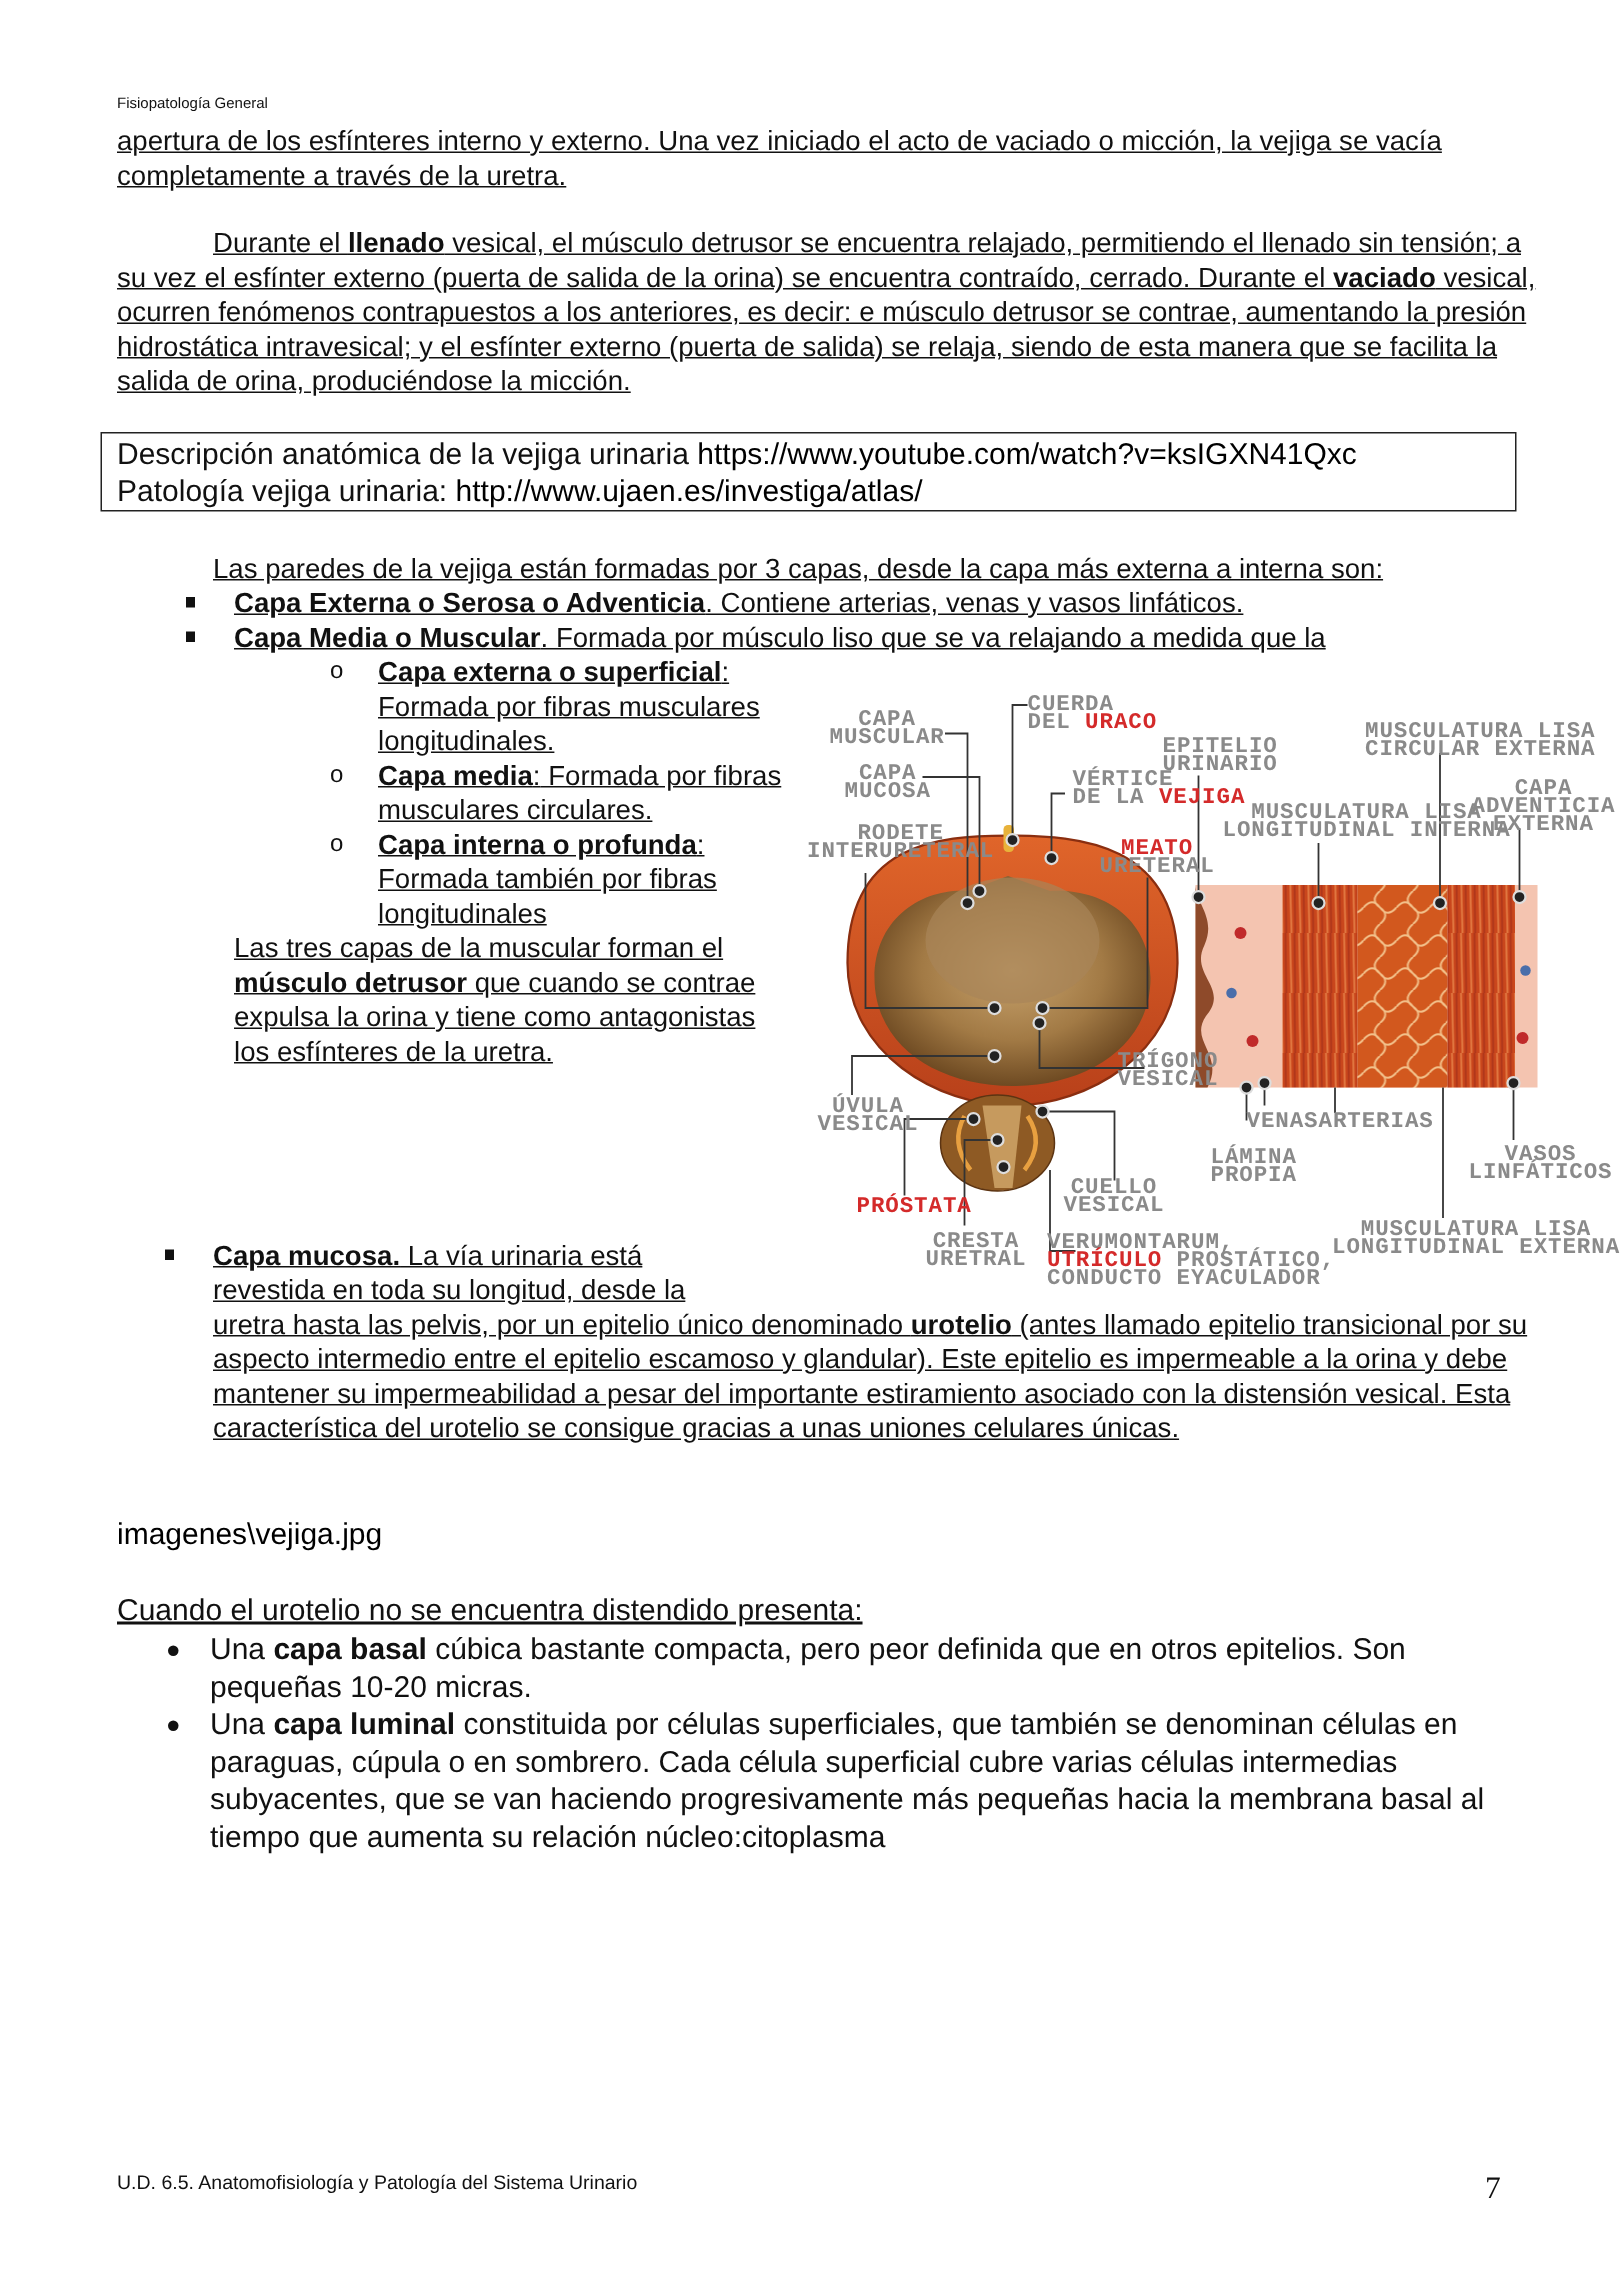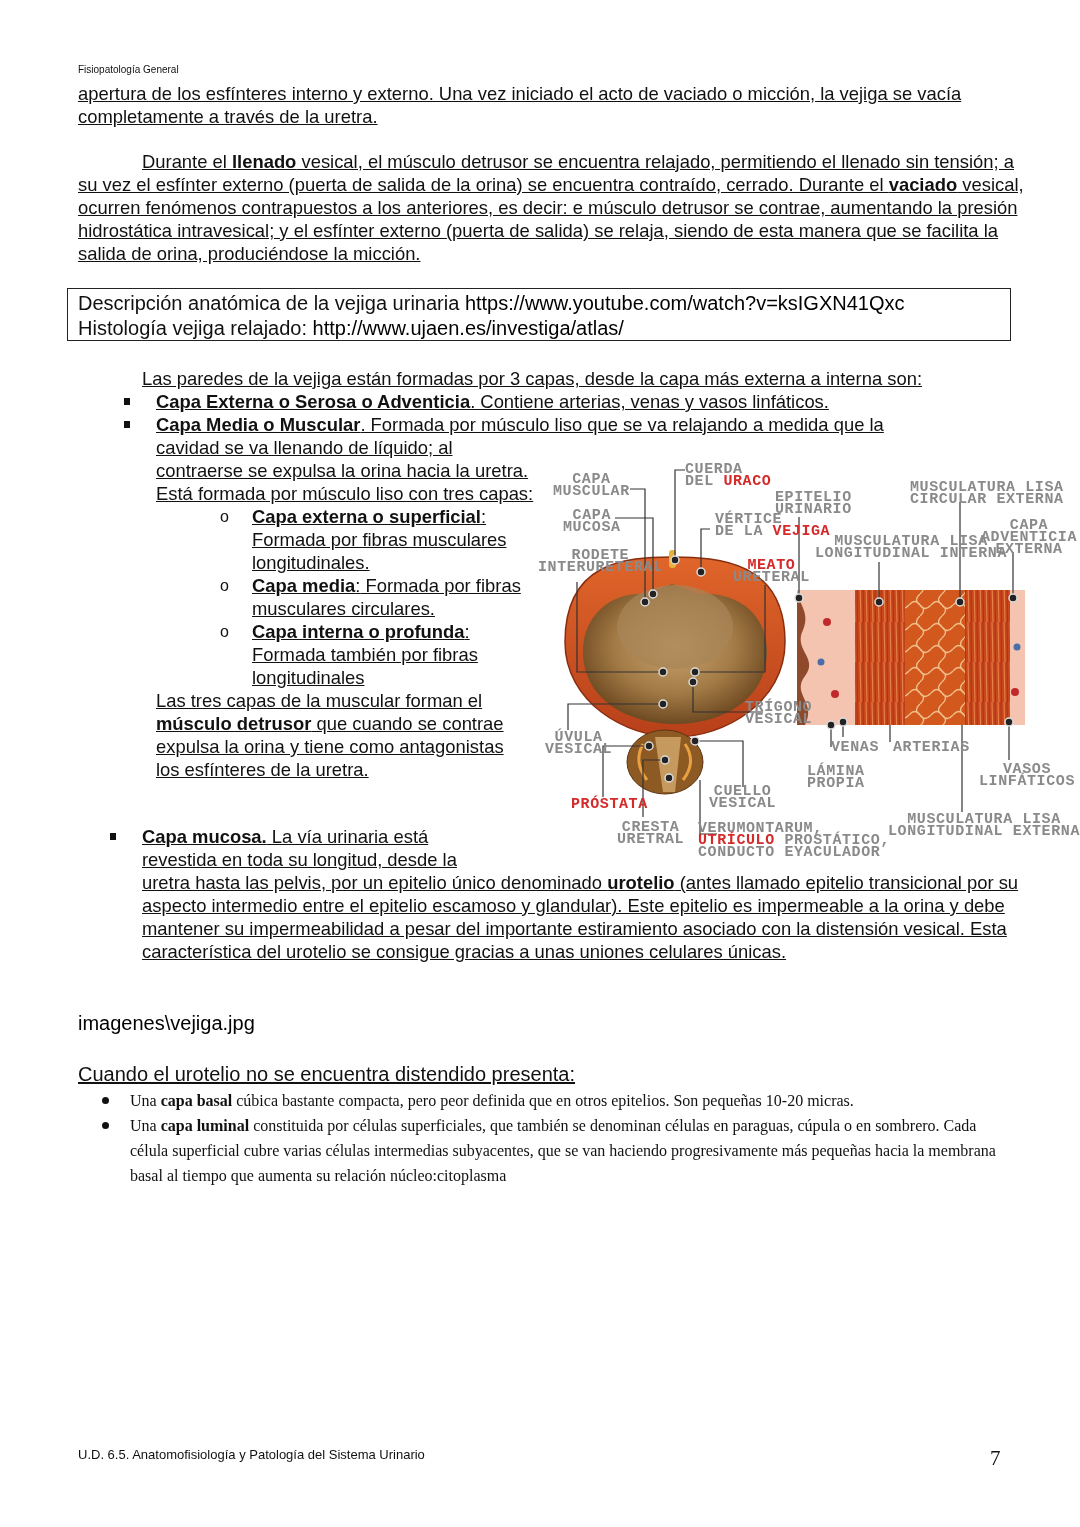--- a/index.html
+++ b/index.html
@@ -27,21 +27,21 @@
   .sq-bullet {
     position: absolute; left: 0; top: 8px; width: 6px; height: 7px; background: #111;
   }
   .col-left { width: 380px; }
   .sub-list { margin: 0; padding: 0; list-style: none; }
   .sub-item { position: relative; padding-left: 96px; width: 290px; }
   .o-bullet { position: absolute; left: 64px; top: 0; font-size: 16px; }
   .mucosa { position: absolute; left: 110px; top: 825px; width: 930px; }
   .img-ref { position: absolute; left: 78px; top: 1012px; font-size: 20px; }
   .uro-intro { position: absolute; left: 78px; top: 1062px; font-size: 20px; line-height: 25px; text-decoration: underline; }
-  .dot-list { position: absolute; left: 98px; top: 1088px; width: 900px; margin: 0; padding: 0; list-style: none; font-size: 16px; line-height: 25px; font-family: Liberation Serif, serif; }
+  .dot-list { position: absolute; left: 108px; top: 1088px; width: 900px; margin: 0; padding: 0; list-style: none; font-size: 20px; line-height: 25px; }
   .dot-item { position: relative; padding-left: 32px; }
   .dot-bullet { position: absolute; left: 4px; top: 9px; width: 7px; height: 7px; border-radius: 50%; background: #111; }
   .footer-left { position: absolute; left: 78px; top: 1447px; font-size: 13px; }
   .footer-right { position: absolute; left: 990px; top: 1446px; font-size: 21px; font-family: "Liberation Serif", serif; }
   .figure { position: absolute; left: 535px; top: 462px; width: 520px; height: 400px; }
   .fig-label {
     position: absolute; font-family: Liberation Mono, monospace; font-weight: bold;
     font-size: 15px; line-height: 12px; color: #8a8a8a; letter-spacing: 0.6px;
     text-align: center; white-space: pre;
   }
@@ -56,35 +56,34 @@
 
 <div class="body-text p2">
   <span class="indent"></span><span>Durante el </span><b>llenado</b><span> vesical, el músculo detrusor se encuentra relajado, permitiendo el llenado sin tensión; a su vez el esfínter externo (puerta de salida de la orina) se encuentra contraído, cerrado. Durante el </span><b>vaciado</b><span> vesical, ocurren fenómenos contrapuestos a los anteriores, es decir: e músculo detrusor se contrae, aumentando la presión hidrostática intravesical; y el esfínter externo (puerta de salida) se relaja, siendo de esta manera que se facilita la salida de orina, produciéndose la micción.</span>
 </div>
 
 <div class="link-box">
   <div>
     <span>Descripción anatómica de la vejiga urinaria </span><span class="link">https://www.youtube.com/watch?v=ksIGXN41Qxc</span>
   </div>
   <div>
-    <span>Histología vejiga relajado: </span><span class="link">http://www.ujaen.es/investiga/atlas/</span>
+    <span>Patología vejiga urinaria: </span><span class="link">http://www.ujaen.es/investiga/atlas/</span>
   </div>
 </div>
 
 <div class="body-text intro">Las paredes de la vejiga están formadas por 3 capas, desde la capa más externa a interna son:</div>
 
 <ul class="sq-list body-text">
   <li class="sq-item">
     <span class="sq-bullet"></span>
     <b>Capa Externa o Serosa o Adventicia</b><span>. Contiene arterias, venas y vasos linfáticos.</span>
   </li>
   <li class="sq-item">
     <span class="sq-bullet"></span>
     <b>Capa Media o Muscular</b><span>. Formada por músculo liso que se va relajando a medida que la</span>
-    <div class="col-left">cavidad se va llenando de líquido; al contraerse se expulsa la orina hacia la uretra. Está formada por músculo liso con tres capas:</div>
     <ul class="sub-list">
       <li class="sub-item">
         <span class="o-bullet">o</span>
         <b>Capa externa o superficial</b><span>:</span><span> Formada por fibras musculares longitudinales.</span>
       </li>
       <li class="sub-item">
         <span class="o-bullet">o</span>
         <b>Capa media</b><span>:</span><span> Formada por fibras musculares circulares.</span>
       </li>
       <li class="sub-item">
@@ -220,21 +219,21 @@
   <div class="fig-label" style="left:375px;top:20px">MUSCULATURA LISA
 CIRCULAR EXTERNA</div>
   <div class="fig-label" style="left:446px;top:58px">CAPA
 ADVENTICIA
 EXTERNA</div>
   <div class="fig-label" style="left:210px;top:240px;text-align:left">TRÍGONO
 VESICAL</div>
   <div class="fig-label" style="left:10px;top:270px">ÚVULA
 VESICAL</div>
   <div class="fig-label" style="left:296px;top:280px;text-align:left">VENAS</div>
-  <div class="fig-label" style="left:358px;top:280px;text-align:center">ARTERIAS</div>
+  <div class="fig-label" style="left:344px;top:280px;text-align:center">ARTERIAS</div>
   <div class="fig-label" style="left:272px;top:304px">LÁMINA
 PROPIA</div>
   <div class="fig-label" style="left:444px;top:302px">VASOS
 LINFÁTICOS</div>
   <div class="fig-label" style="left:174px;top:324px">CUELLO
 VESICAL</div>
   <div class="fig-label" style="left:36px;top:337px"><span class="red">PRÓSTATA</span></div>
   <div class="fig-label" style="left:82px;top:360px">CRESTA
 URETRAL</div>
   <div class="fig-label" style="left:163px;top:361px;text-align:left"><span>VERUMONTARUM,</span><br><span class="red">UTRÍCULO</span><span> PROSTÁTICO,</span><br><span>CONDUCTO EYACULADOR</span></div>

